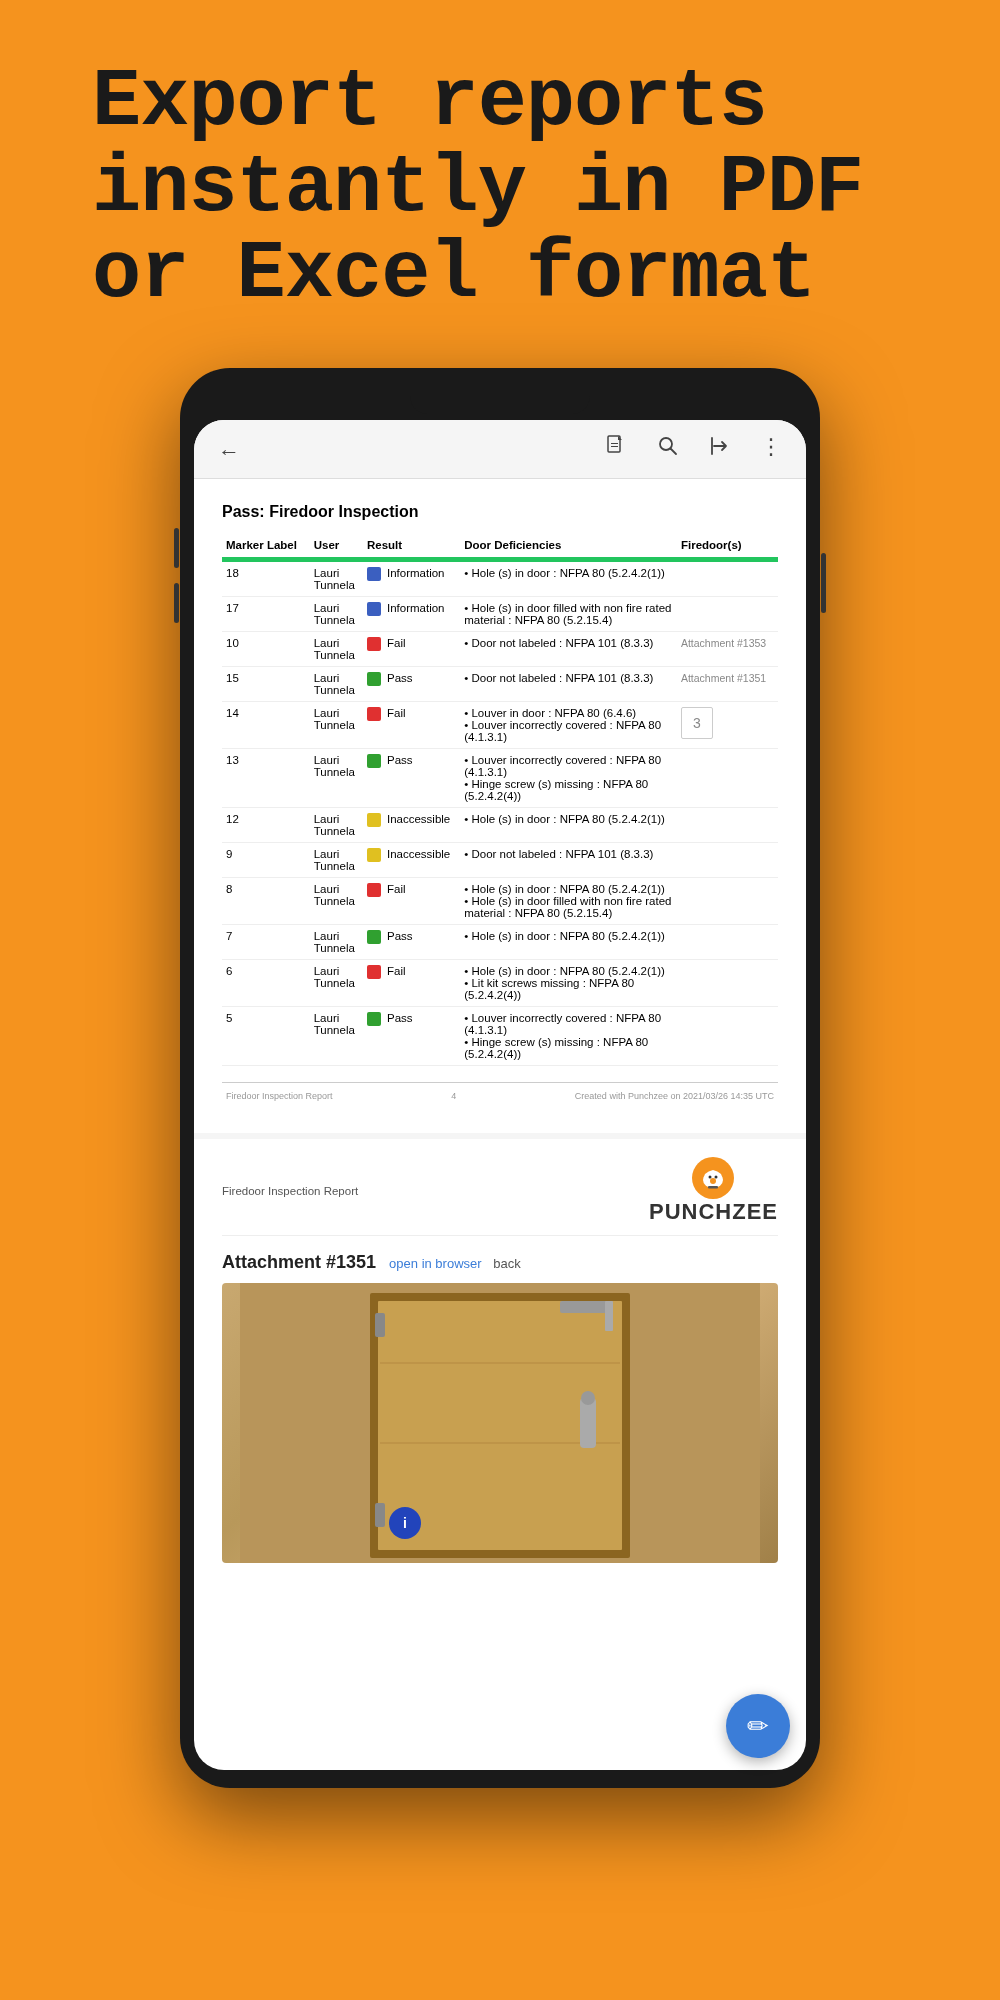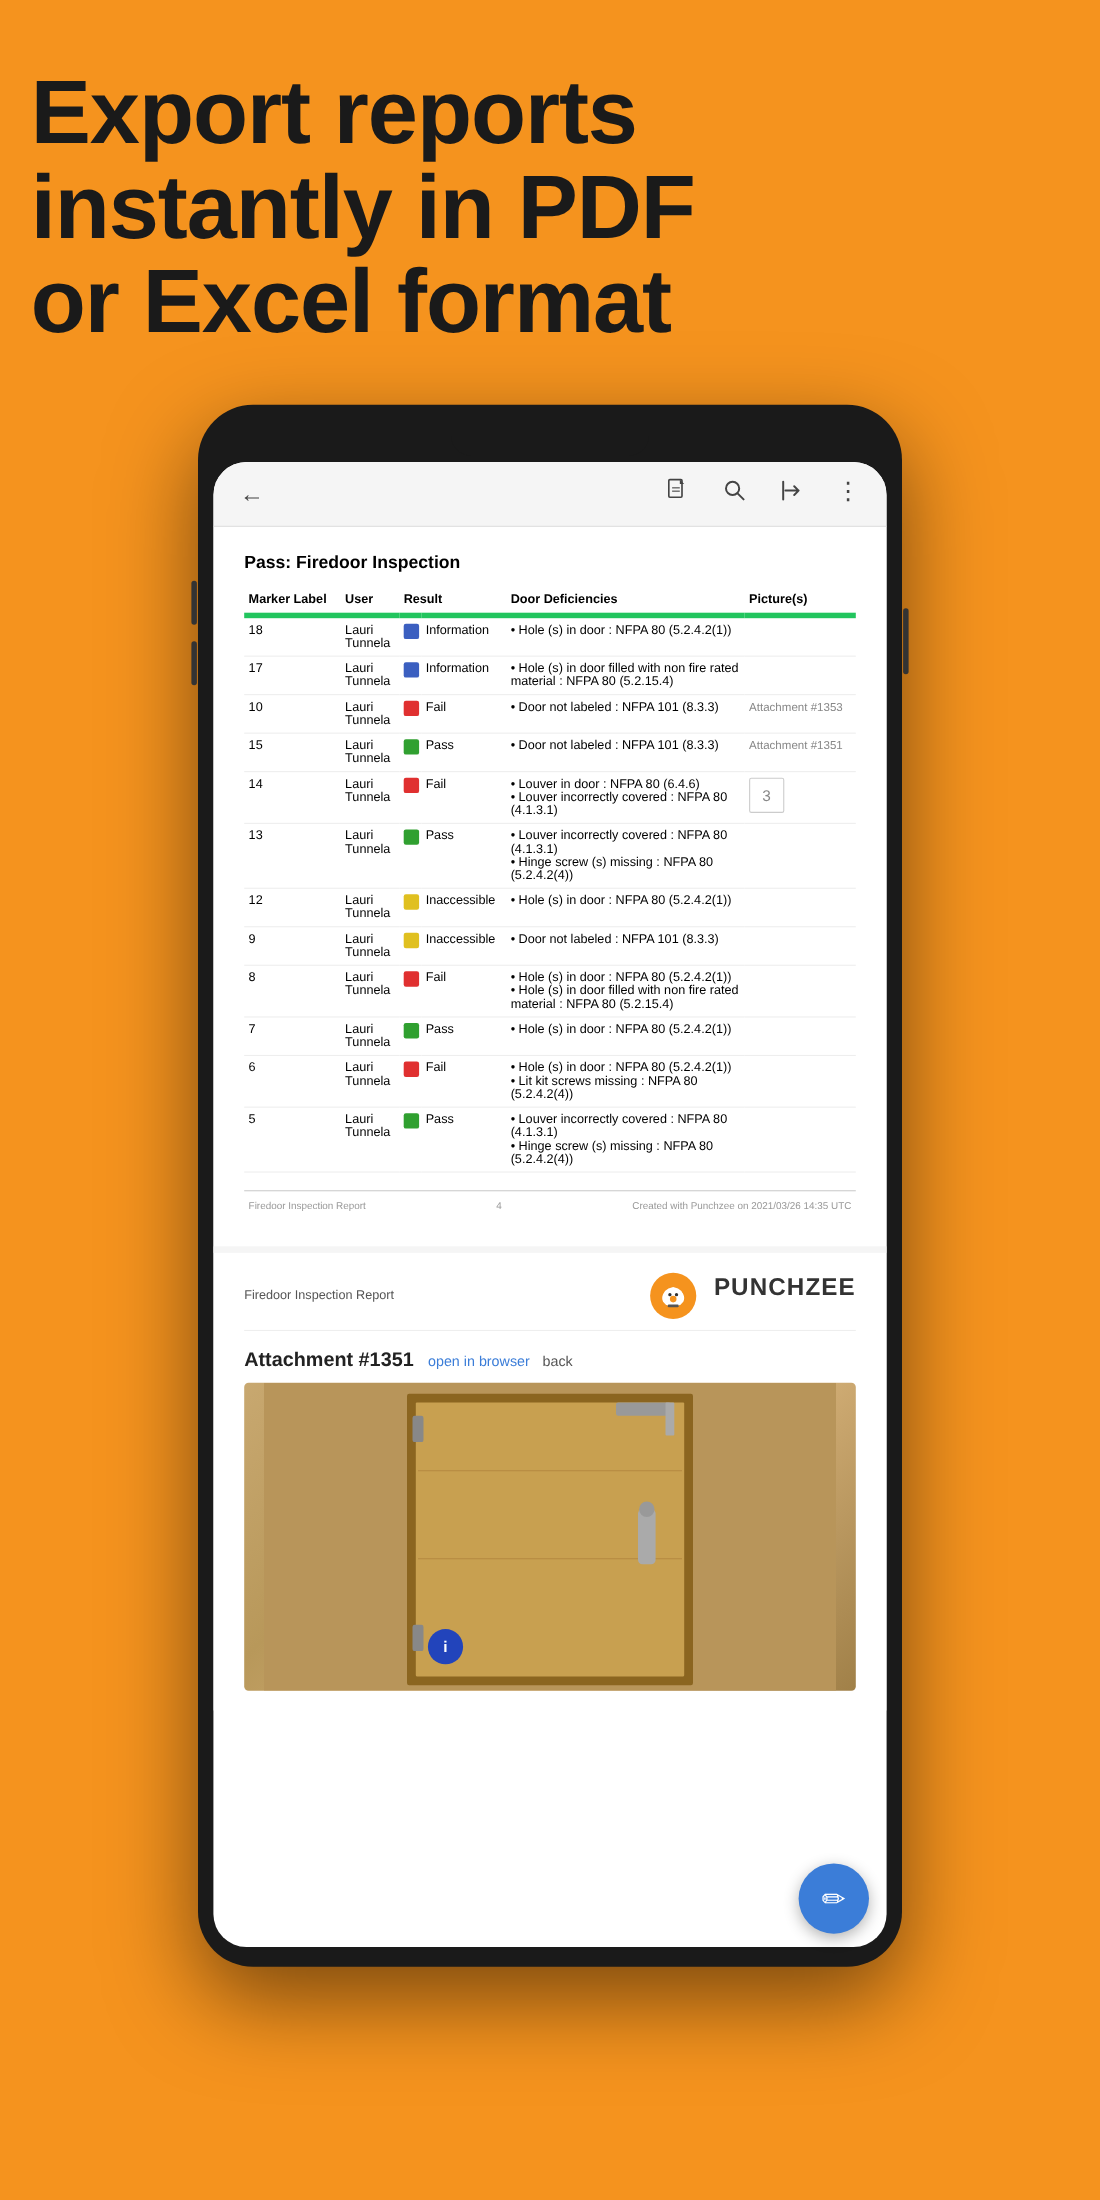--- a/index.html
+++ b/index.html
@@ -7,21 +7,22 @@
       width: 1000px;
       height: 2000px;
       background-color: #F5931E;
       font-family: 'Arial', sans-serif;
       overflow: hidden;
       position: relative;
     }
 
     
     .hero-text {
-      padding: 60px 60px 30px 28px;
+      padding: 60px 60px 30px 92px;
+      font-family: Liberation Mono, monospace;
     }
     .hero-text h1 {
       font-size: 82px;
       font-weight: 900;
       color: #1a1a1a;
       line-height: 1.05;
       letter-spacing: -1px;
     }
 
     
@@ -169,22 +170,23 @@
       padding-bottom: 10px;
     }
 
     .page2-header-title {
       font-size: 11.5px;
       color: #555;
     }
 
     .punchzee-logo {
       display: flex;
-      align-items: flex-start;
-      gap: 16px;
+      align-items: center;
+      gap: 0;
+      flex-direction: column;
     }
 
     .punchzee-helmet {
       width: 42px;
       height: 42px;
       background: #F5931E;
       border-radius: 50%;
       display: flex;
       align-items: center;
       justify-content: center;
@@ -339,21 +341,21 @@
           <span>Firedoor Inspection</span>
         </div>
 
         <table class="inspection-table">
           <thead>
             <tr>
               <th>Marker Label</th>
               <th>User</th>
               <th colspan="2">Result</th>
               <th>Door Deficiencies</th>
-              <th>Picture(s)</th>
+              <th>Firedoor(s)</th>
             </tr>
           </thead>
           <tbody id="table-body">
           <tr>
                 <td>18</td>
                 <td>Lauri<br>Tunnela</td>
                 <td style="width: 18px; padding-right: 2px;"><span class="color-dot dot-blue"></span></td>
                 <td>Information</td>
                 <td style="max-width: 200px;">• Hole (s) in door : NFPA 80 (5.2.4.2(1))</td>
                 <td></td>

